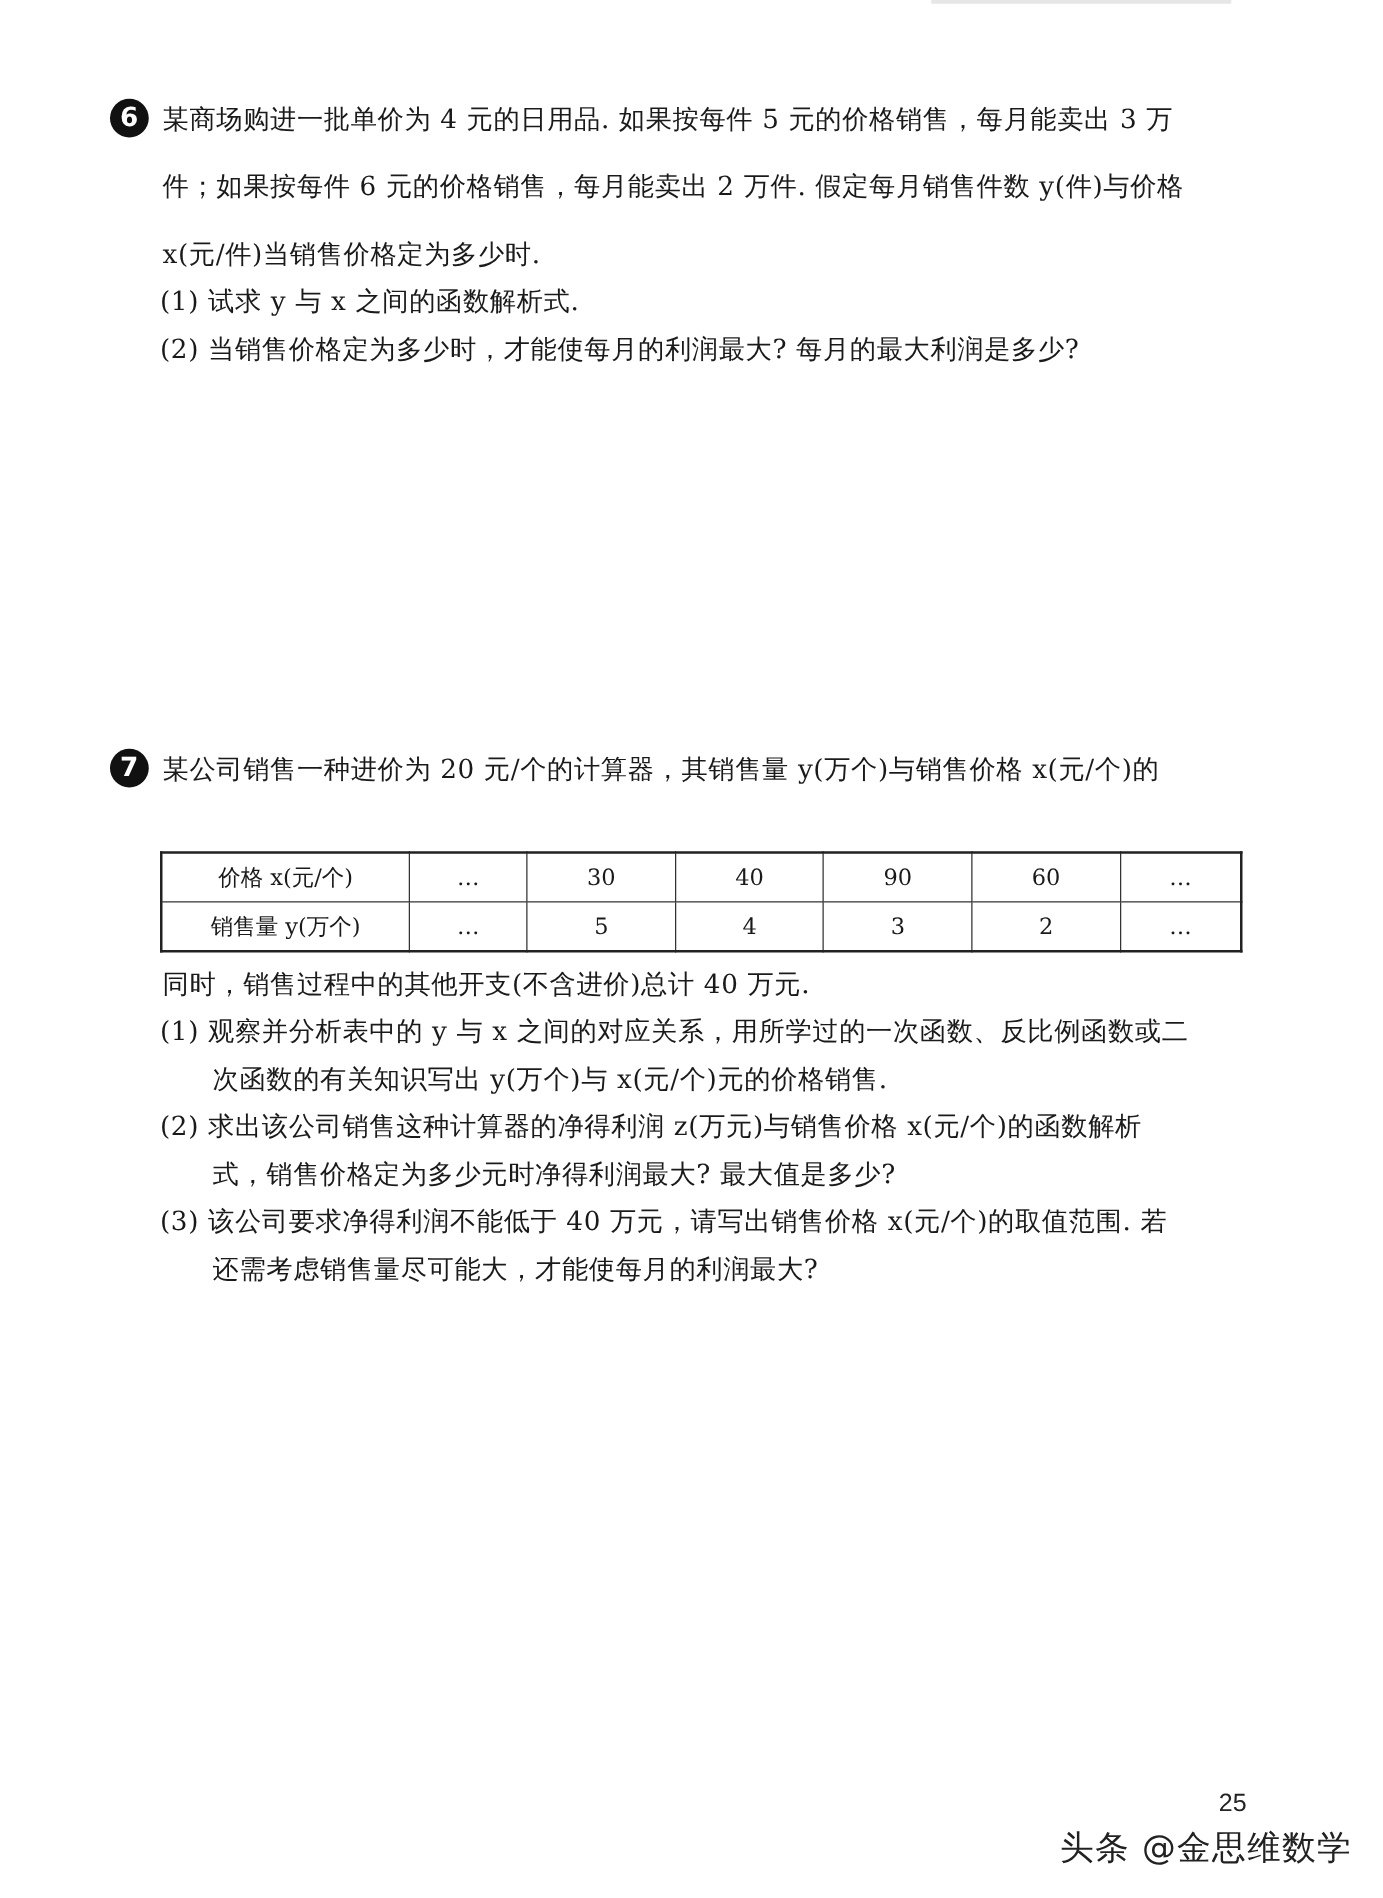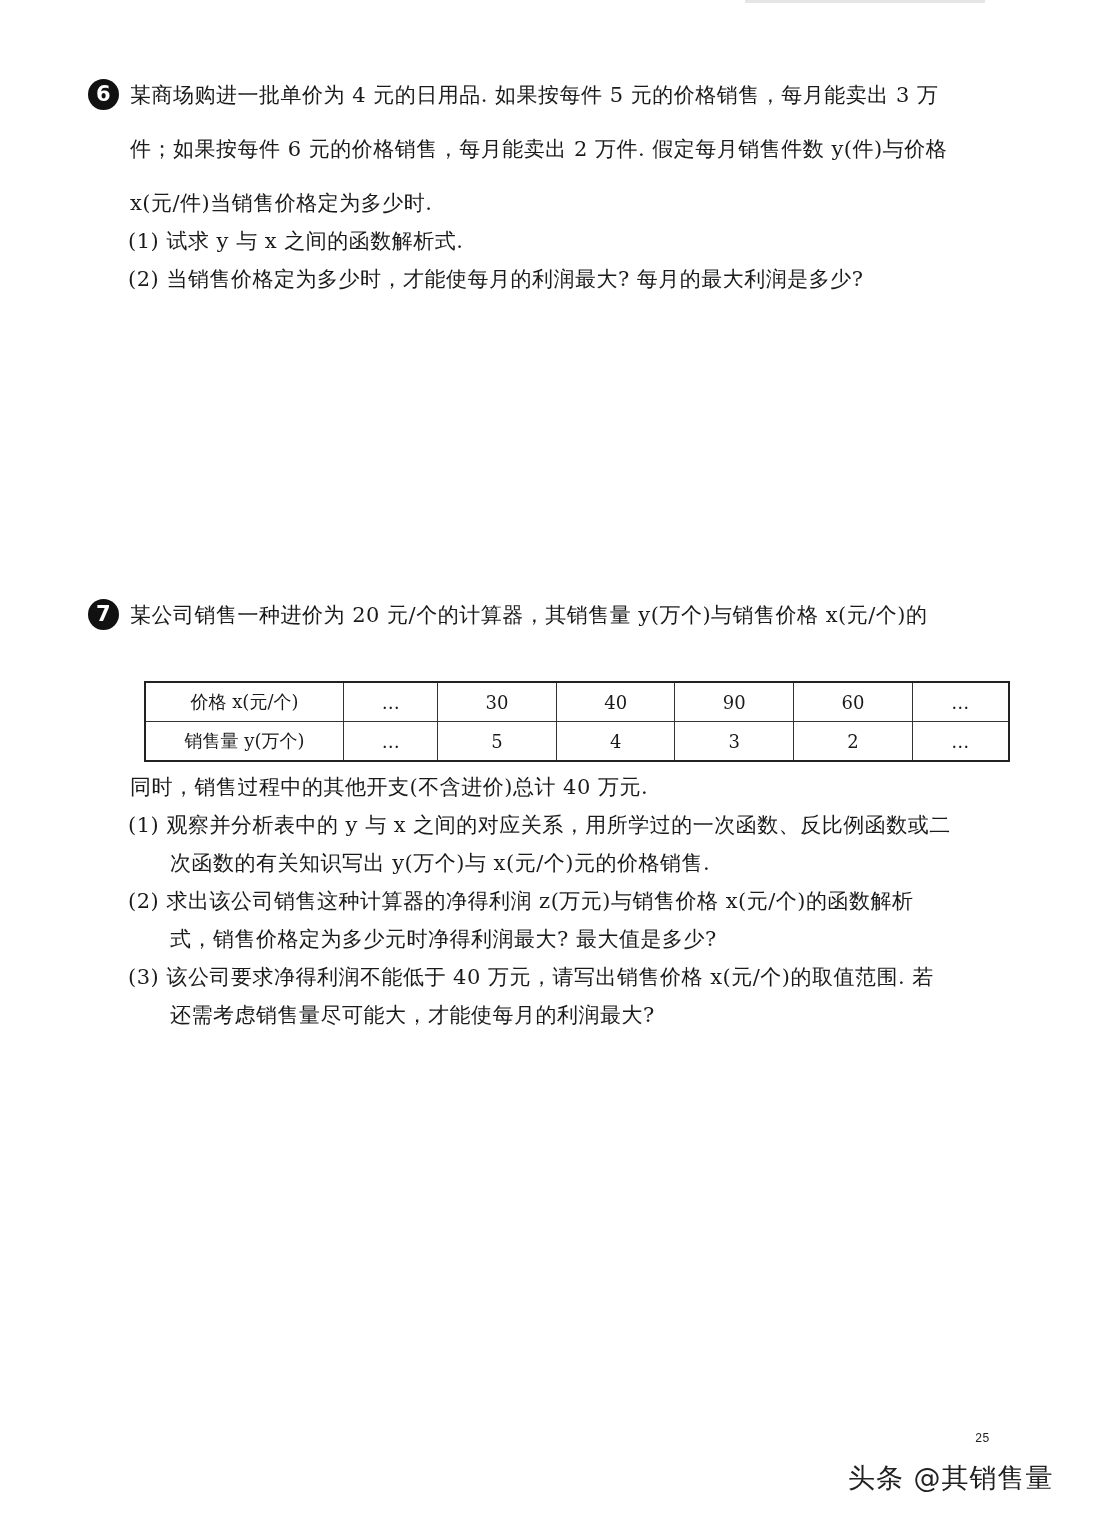--- a/index.html
+++ b/index.html
@@ -15,26 +15,26 @@
     .first { position: relative; padding-left: 42px; }
     .indent0 { padding-left: 42px; margin-top: 16px; }
     .sub { padding-left: 40px; }
     .sub2 { padding-left: 82px; }
     .badge {
       position: absolute; left: 0; top: 3px; width: 31px; height: 31px; border-radius: 50%;
       background: #111; color: #fff; font-family: "DejaVu Sans", sans-serif; font-size: 21px;
       line-height: 31px; text-align: center; font-weight: bold;
     }
     table.data {
-      position: absolute; left: 144px; top: 681px; width: 866px; border-collapse: collapse;
+      position: absolute; left: 128px; top: 681px; width: 866px; border-collapse: collapse;
       border: 2px solid #222; font-size: 18px;
     }
     table.data td { border: 1px solid #333; height: 38px; text-align: center; padding: 0; }
     table.data td.head { width: 197px; }
-    .page-number { position: absolute; left: 975px; top: 1432px; font-family: Liberation Mono, monospace; font-size: 12px; color: #222; }
+    .page-number { position: absolute; left: 975px; top: 1432px; font-family: Liberation Sans, sans-serif; font-size: 20px; color: #222; }
     .watermark { position: absolute; left: 848px; top: 1460px; font-family: "DejaVu Sans", sans-serif; font-size: 27px; color: #222; letter-spacing: 1px; text-shadow: 1px 1px 0 #fff, -1px -1px 0 #fff; }
   </style>
 </head>
 <body>
 
 <div class="header-residue"></div>
 
 <div class="problem p6">
   <div class="line first">
     <span class="badge">6</span>
@@ -80,13 +80,13 @@
   <div class="line indent0">同时，销售过程中的其他开支(不含进价)总计 40 万元.</div>
   <div class="line sub">(1) 观察并分析表中的 y 与 x 之间的对应关系，用所学过的一次函数、反比例函数或二</div>
   <div class="line sub2">次函数的有关知识写出 y(万个)与 x(元/个)元的价格销售.</div>
   <div class="line sub">(2) 求出该公司销售这种计算器的净得利润 z(万元)与销售价格 x(元/个)的函数解析</div>
   <div class="line sub2">式，销售价格定为多少元时净得利润最大? 最大值是多少?</div>
   <div class="line sub">(3) 该公司要求净得利润不能低于 40 万元，请写出销售价格 x(元/个)的取值范围. 若</div>
   <div class="line sub2">还需考虑销售量尽可能大，才能使每月的利润最大?</div>
 </div>
 
 <div class="page-number">25</div>
-<div class="watermark">头条 @其销售量</div>
+<div class="watermark">头条 @金思维数学</div>
 
 </body></html>

